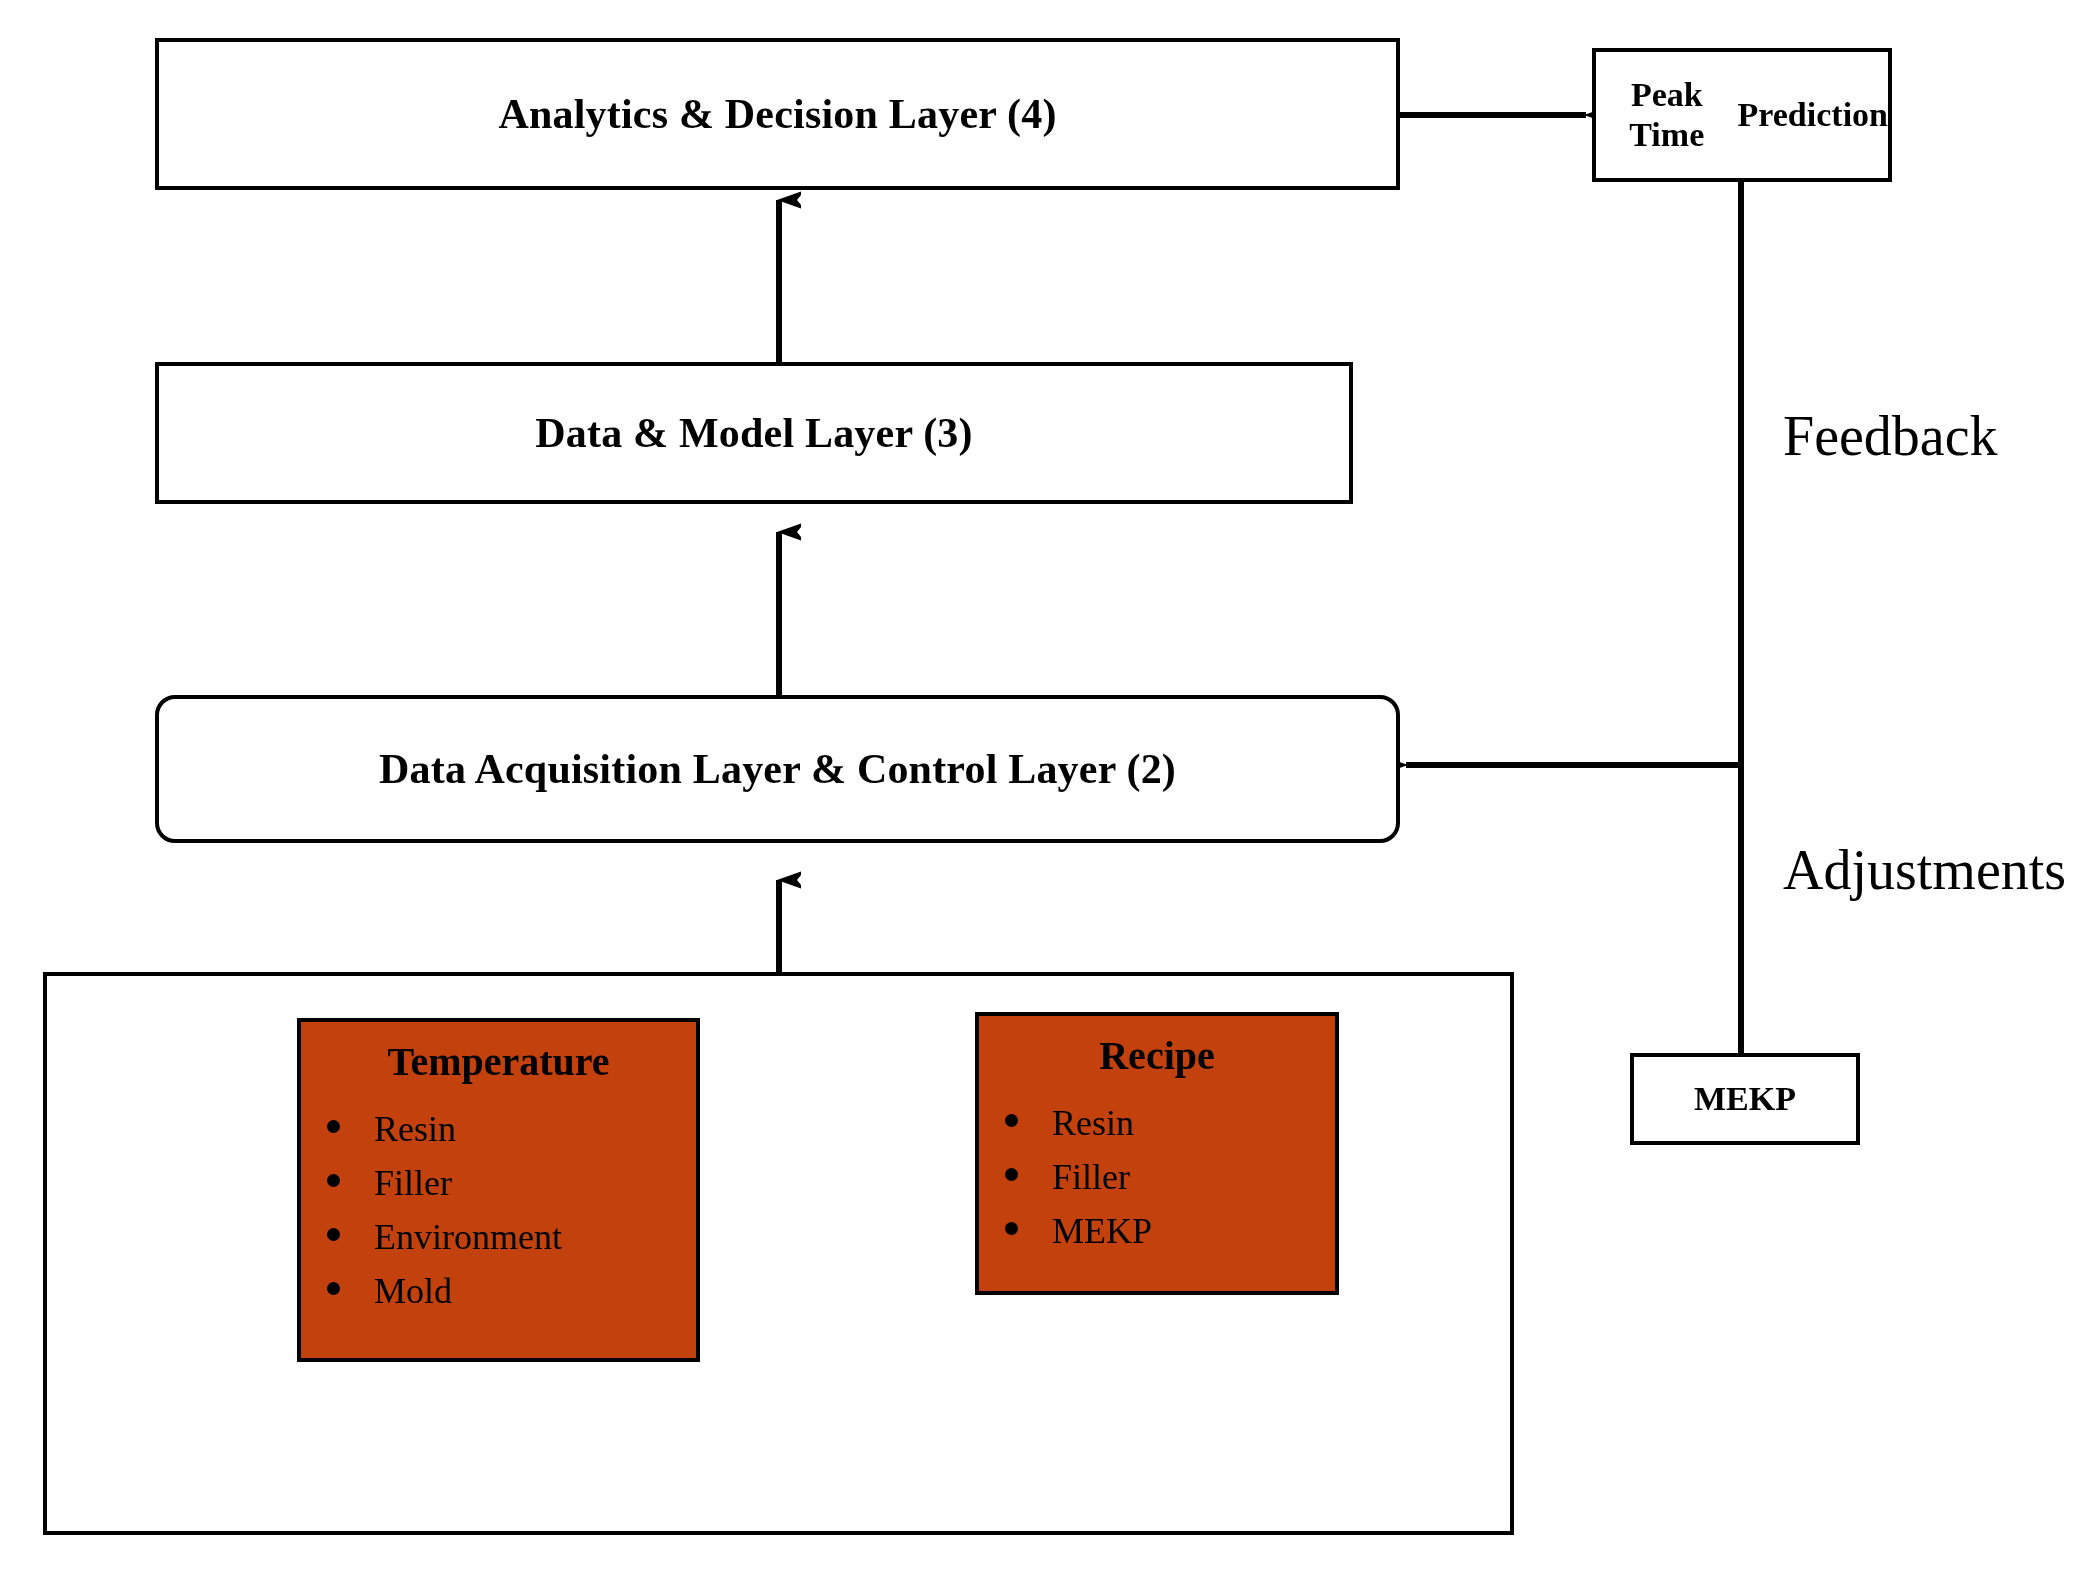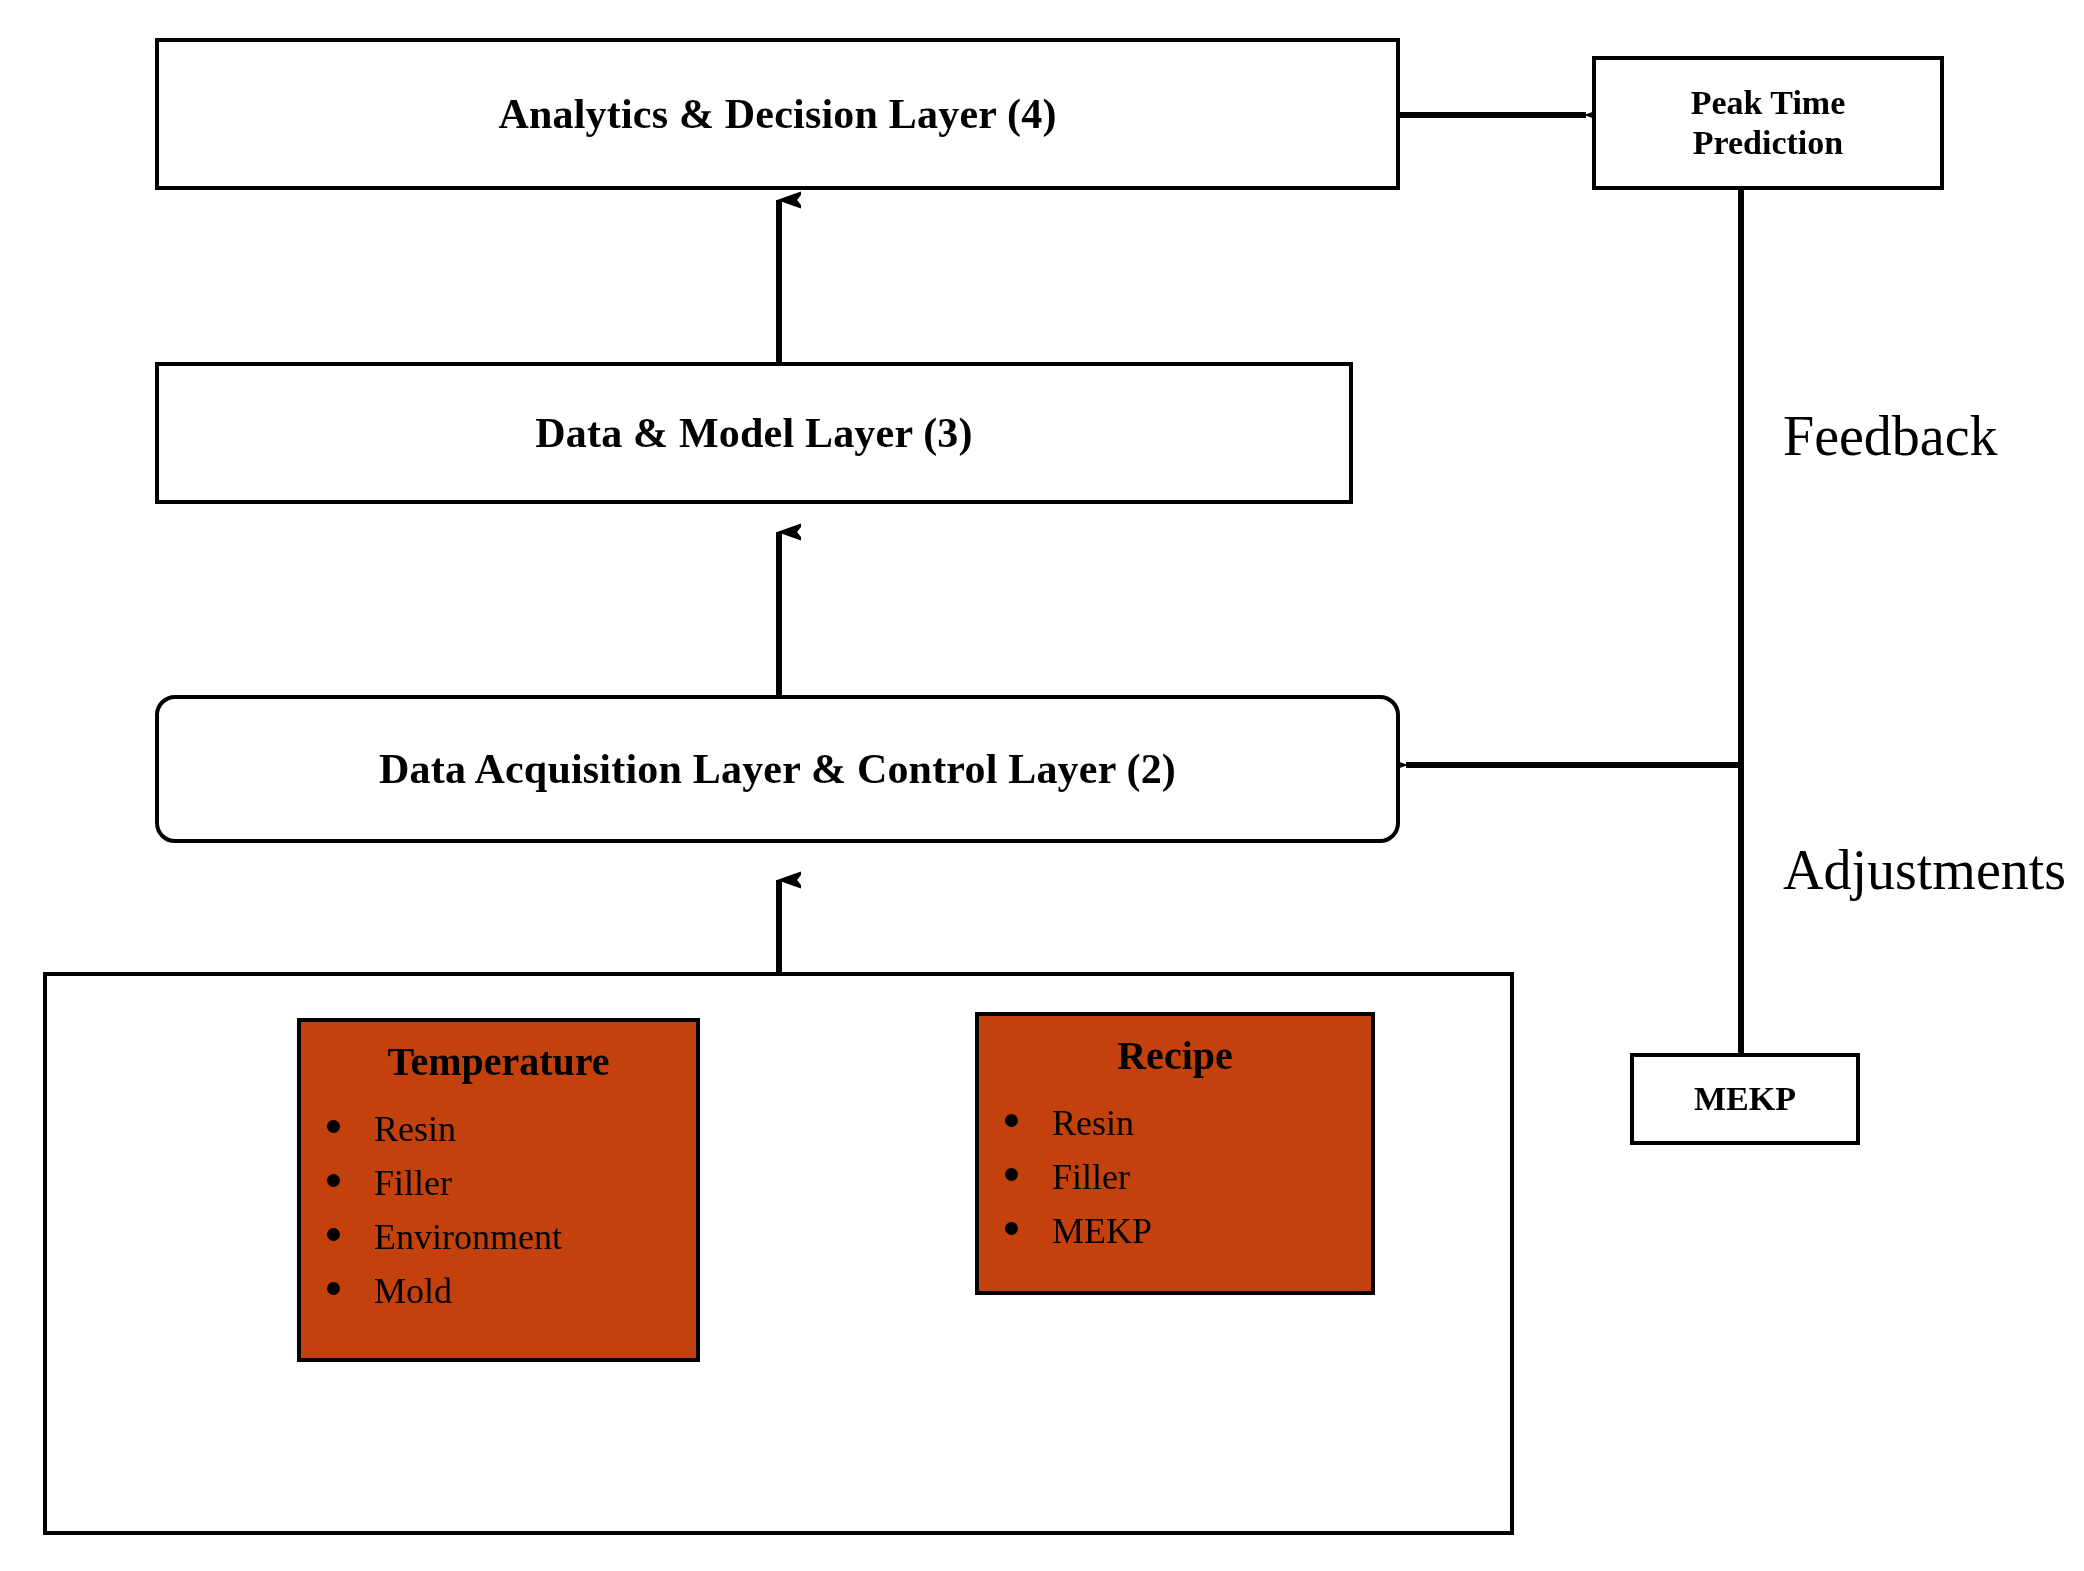--- a/index.html
+++ b/index.html
@@ -36,24 +36,23 @@
     letter-spacing: 0.2px;
     line-height: 1.15;
   }
 
   
   #box-layer4 { left: 155px;  top: 38px;   width: 1245px; height: 152px; }
   #box-layer3 { left: 155px;  top: 362px;  width: 1198px; height: 142px; }
   #box-layer2 { left: 155px;  top: 695px;  width: 1245px; height: 148px; border-radius: 20px; }
 
   #box-peak {
-    left: 1592px; top: 48px; width: 352px; height: 134px;
-    flex-direction: column;
+    left: 1592px; top: 48px; width: 300px; height: 134px;
+    flex-direction: row;
     line-height: 1.18;
-    margin-top: 8px;
   }
   .peak-title {
     font-weight: bold;
     font-size: 34px;
   }
 
   #box-mekp {
     left: 1630px; top: 1053px; width: 230px; height: 92px;
   }
   .mekp-title {
@@ -70,21 +69,21 @@
 
   
   .sub-box {
     position: absolute;
     box-sizing: border-box;
     border: 4px solid #000000;
     background: #c2410c;
     padding: 0;
   }
   #sub-temperature { left: 297px; top: 1018px; width: 403px; height: 344px; }
-  #sub-recipe      { left: 975px; top: 1012px; width: 400px; height: 283px; }
+  #sub-recipe      { left: 975px; top: 1012px; width: 364px; height: 283px; }
 
   .sub-title {
     font-weight: bold;
     font-size: 40px;
     text-align: center;
     margin-top: 18px;
     margin-bottom: 18px;
     line-height: 1.1;
   }
   .bullet-list {

